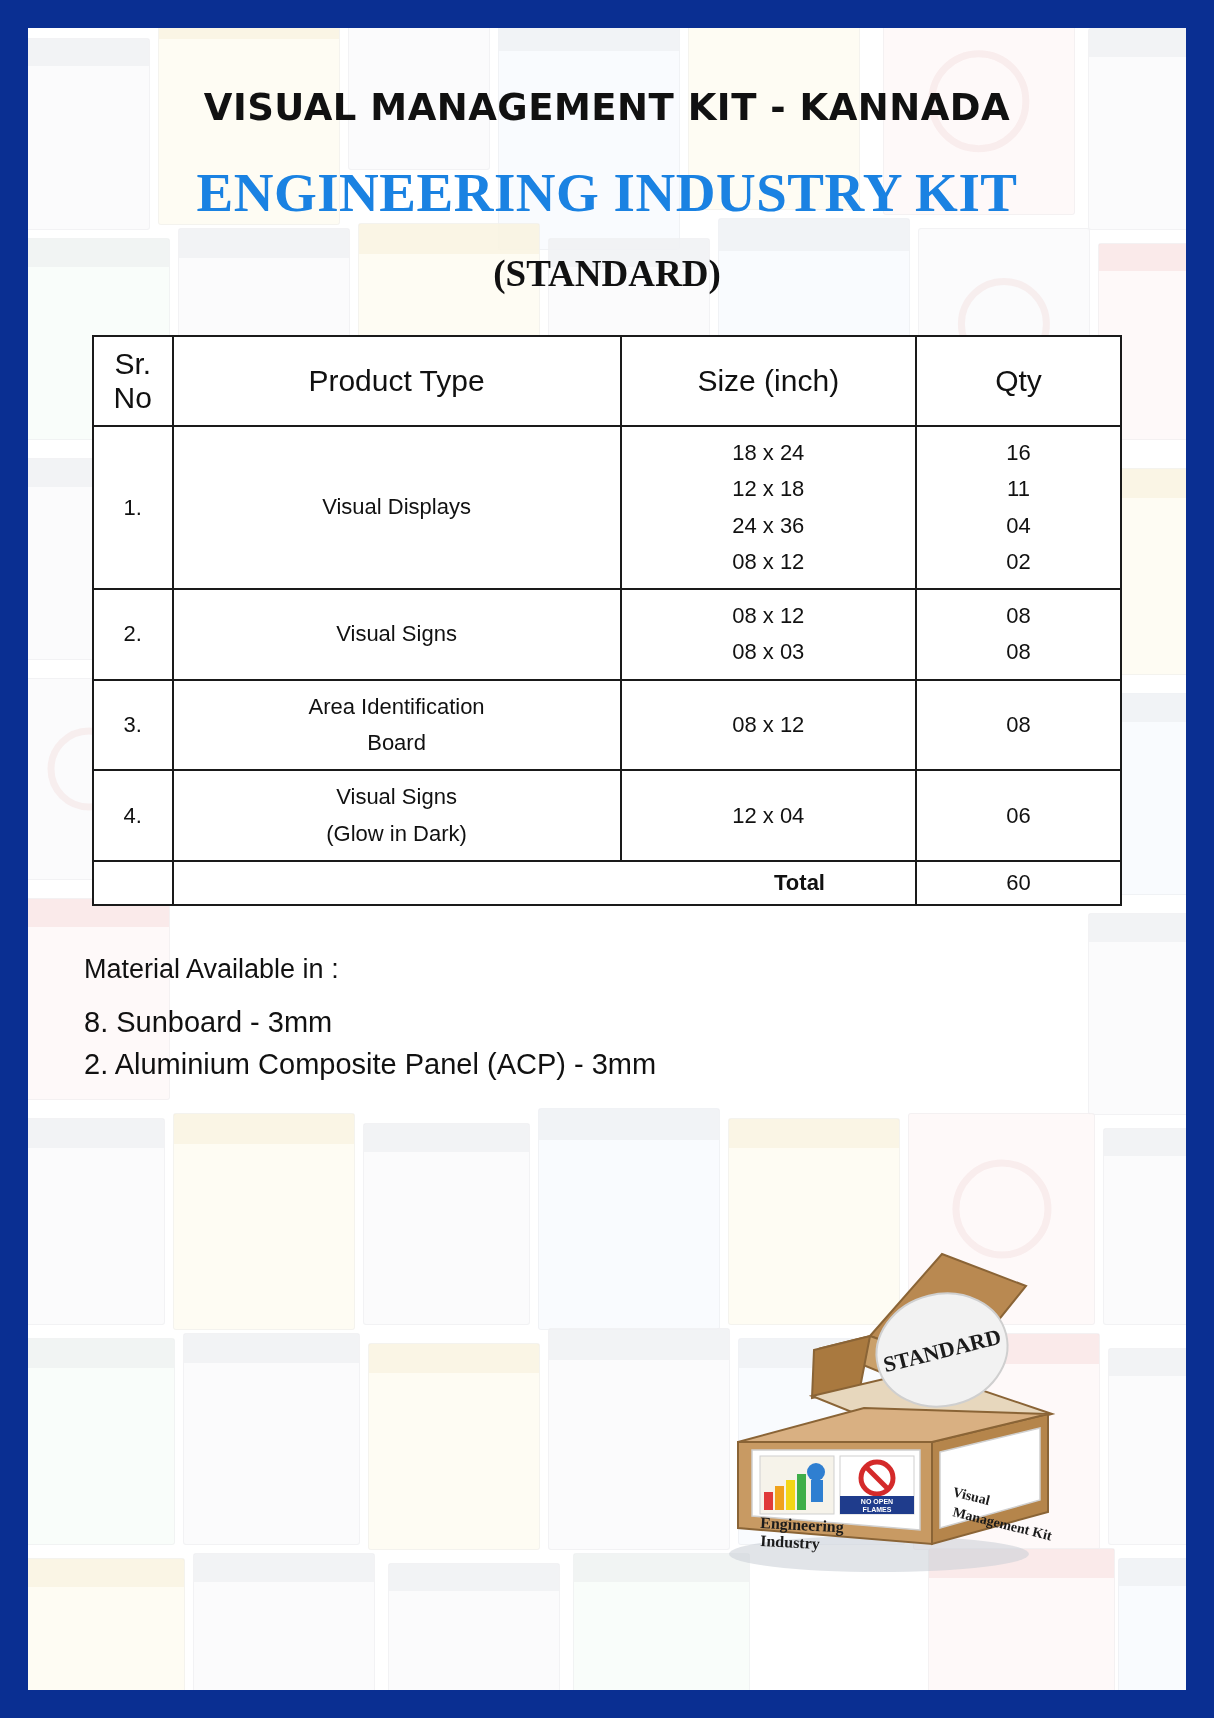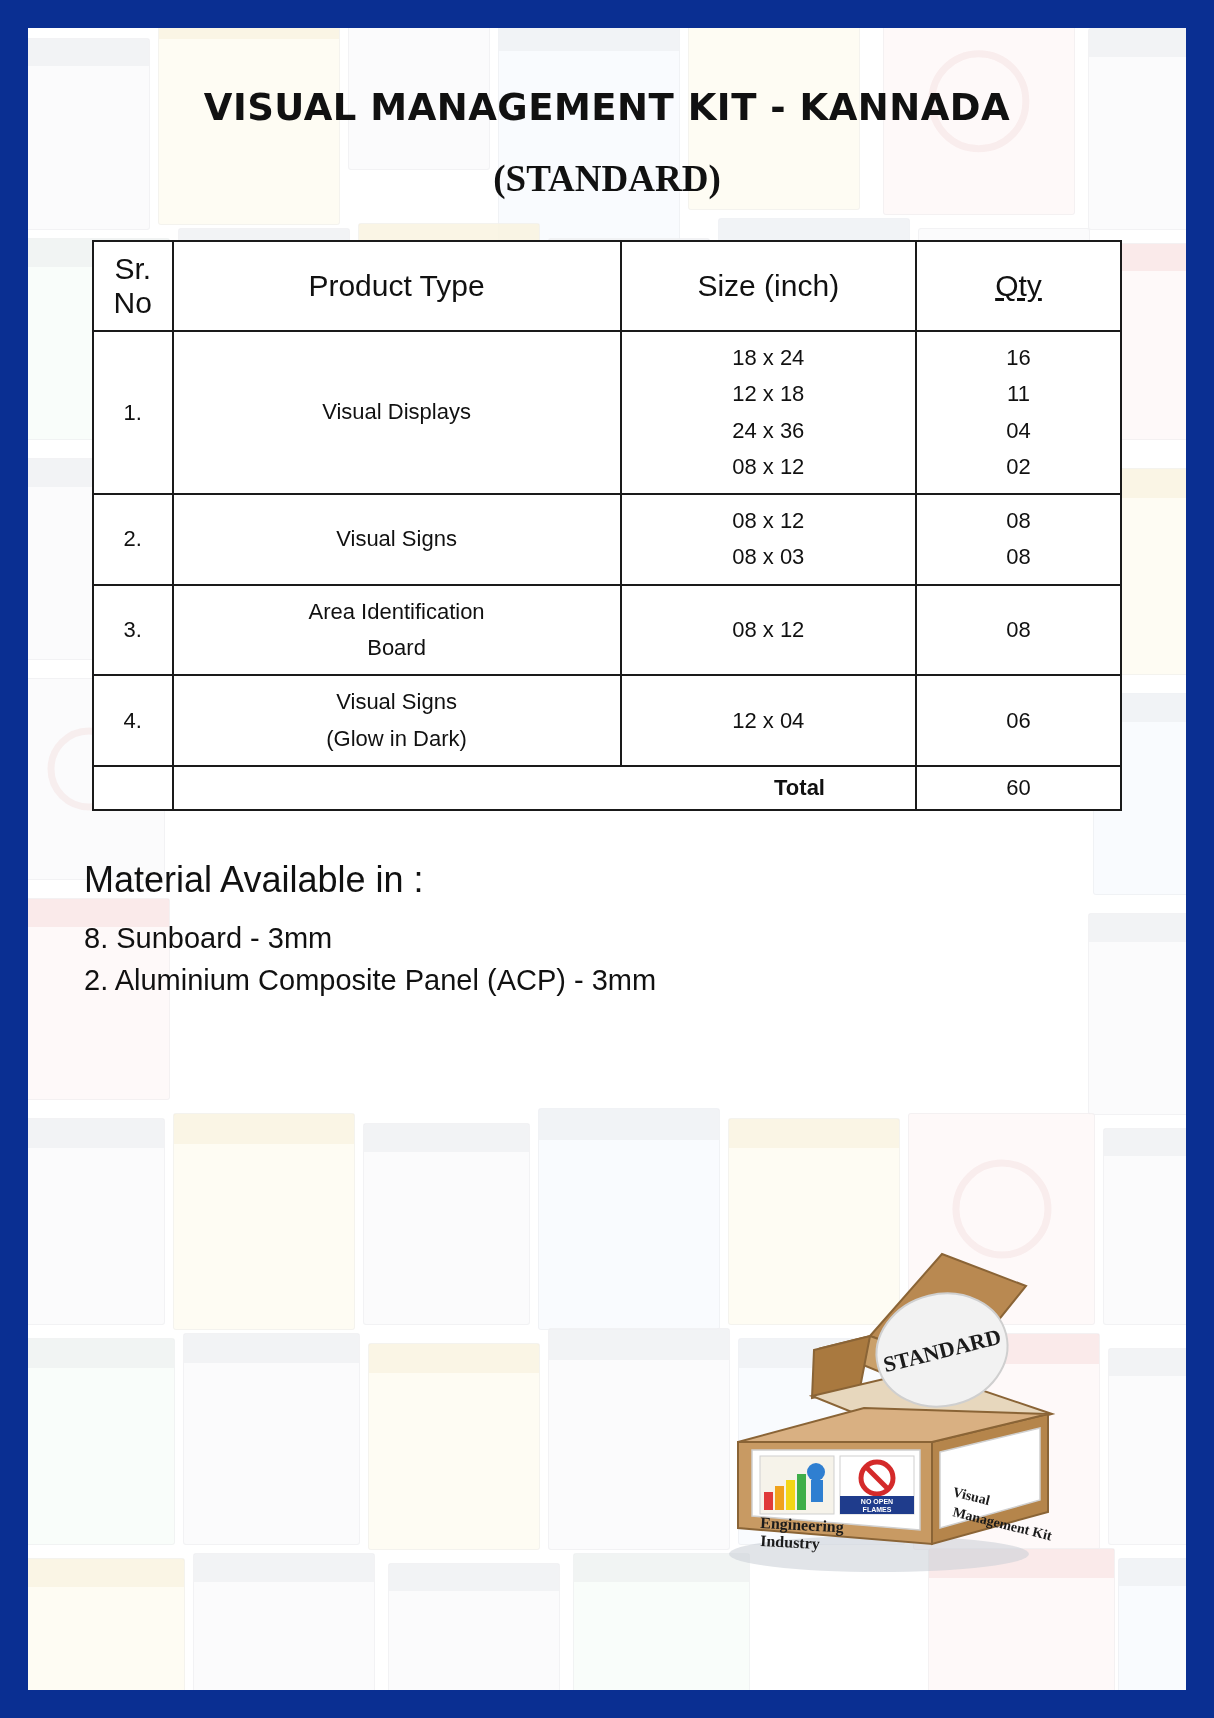--- a/index.html
+++ b/index.html
@@ -114,38 +114,38 @@
     background: #ffffff;
   }
   table.kit-table th {
     font-weight: normal;
     font-size: 30px;
     padding: 10px 6px;
   }
   .col-sr { width: 68px; }
   .col-type { width: 462px; }
   .col-size { width: 300px; }
-  .col-qty  { width: 204px; text-decoration: underline; }
+  .col-qty  { width: 204px; }
 
   .cell-lines div { line-height: 1.65; }
   .sr-cell { font-size: 29px; }
   .total-label {
     font-weight: bold;
     font-size: 31px;
   }
   .total-value { font-size: 29px; }
   .blank-cell { border-right: 2px solid #1a1a1a; }
 
   .material {
     margin: 48px 0 0 18px;
     font-family: "Liberation Sans", sans-serif;
     color: #111111;
   }
   .material-title {
-    font-size: 36px;
+    font-size: 27px;
     margin-bottom: 16px;
   }
   .material-item {
     font-size: 29px;
     line-height: 1.45;
   }
 
   
   .box-art {
     position: absolute;
@@ -296,20 +296,21 @@
           <div class="strip"></div>
         </div>
       <div class="bg-tile b" style="left:1090px;top:1530px; width:150px; height:195px;">
           <div class="strip"></div>
         </div>
     </div>
 
     <div class="content">
 
       <h1 class="kit-title">VISUAL MANAGEMENT KIT - KANNADA</h1>
+      <h2 class="kit-name">ENGINEERING INDUSTRY KIT</h2>
       <h3 class="kit-variant">(STANDARD)</h3>
 
       <table class="kit-table">
         <thead>
           <tr>
             <th class="col-sr">
               <div>Sr.</div>
               <div>No</div>
             </th>
             <th class="col-type">Product Type</th>

